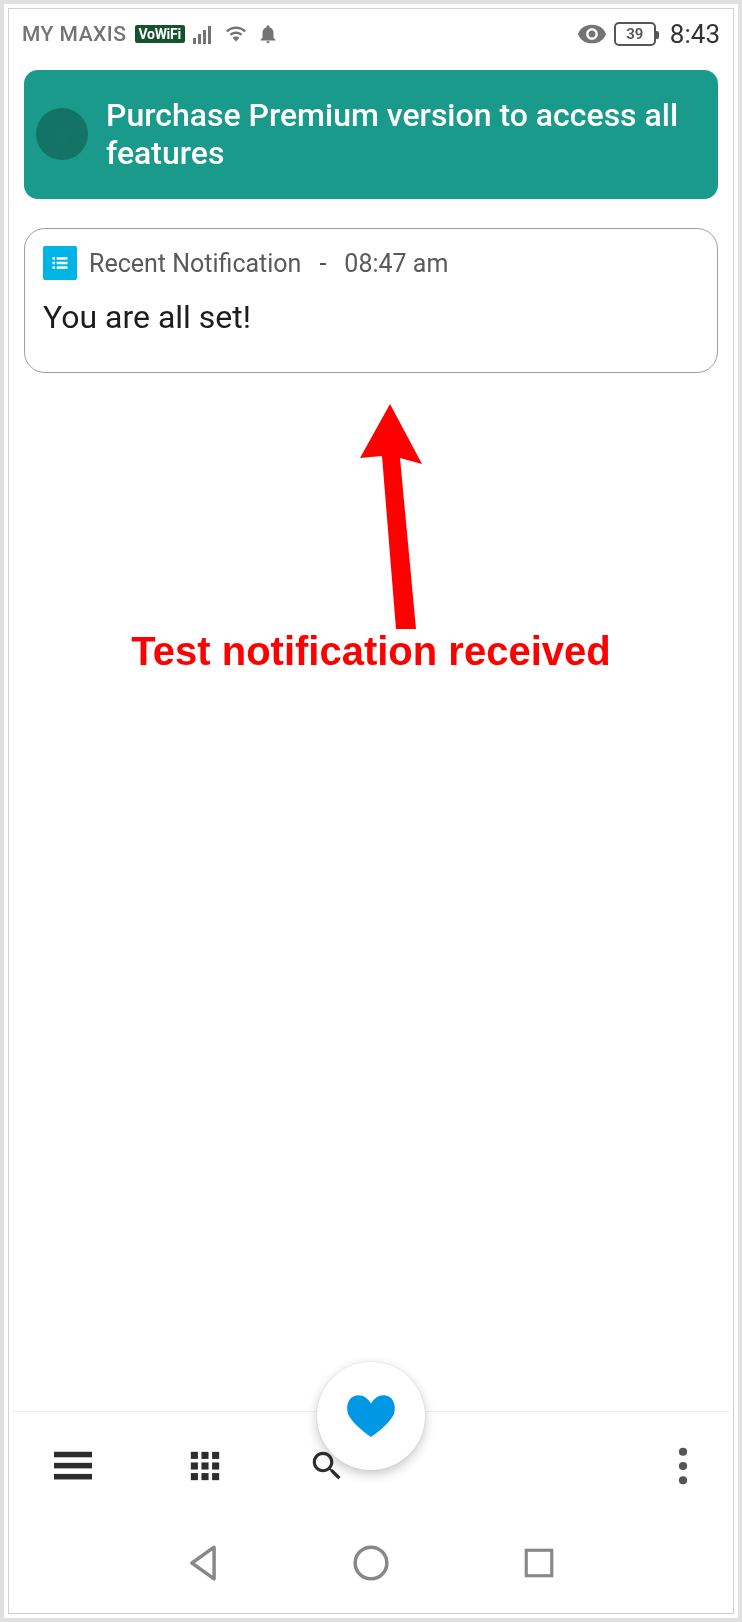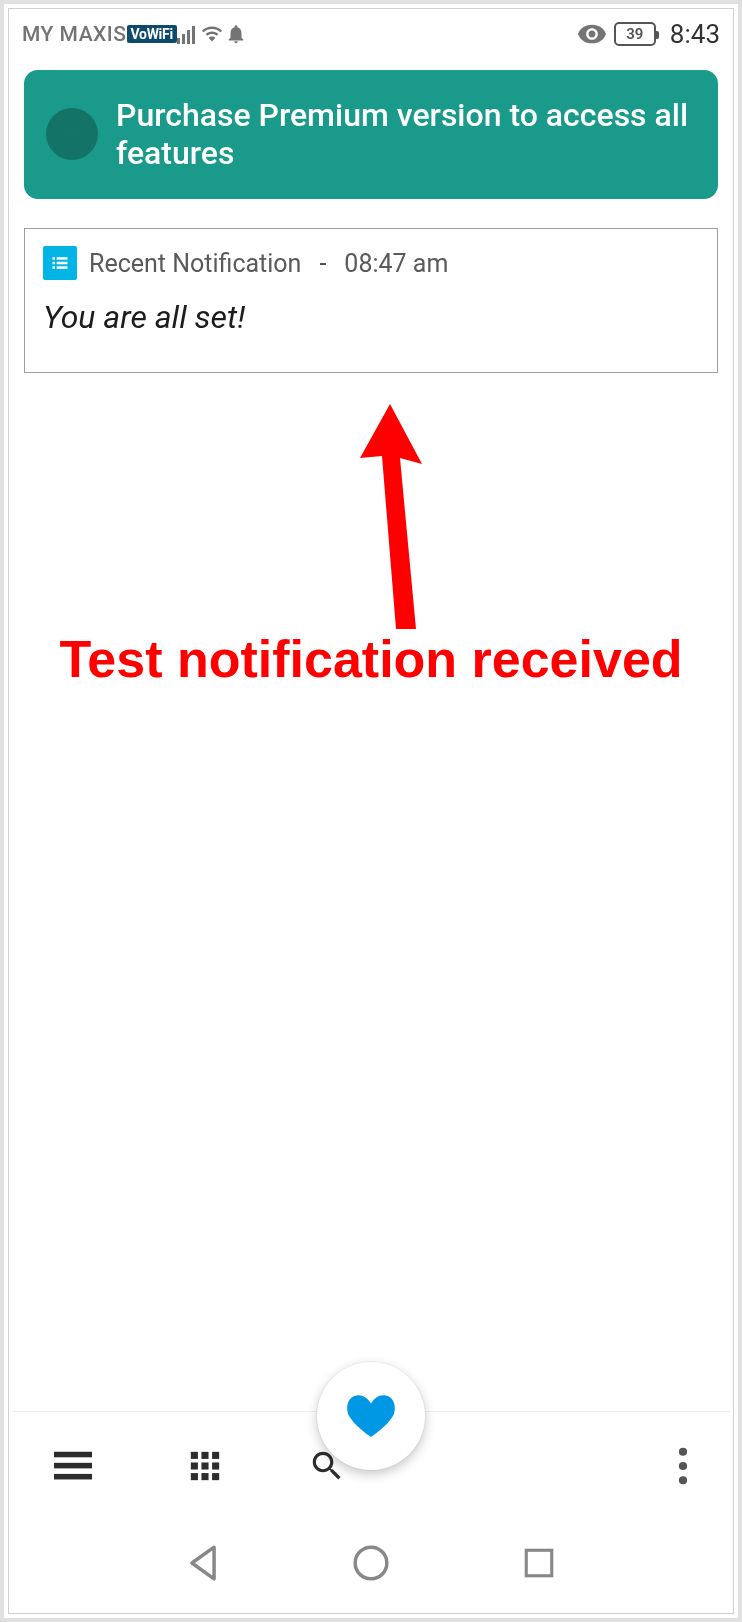--- a/index.html
+++ b/index.html
@@ -23,25 +23,25 @@
     position: absolute;
     top: 8px;
     left: 0; right: 0;
     height: 44px;
     display: flex;
     align-items: center;
     padding: 0 18px;
     color: #555;
     font-size: 22px;
   }
-  .status-left { display: flex; align-items: center; gap: 0; }
+  .status-left { display: flex; align-items: center; gap: 8px; }
   .status-right { margin-left: auto; display: flex; align-items: center; gap: 8px; }
   .carrier { font-weight: 500; letter-spacing: 0.5px; font-size: 21px; color:#747474;}
   .vowifi {
-    background: #0c4a6e;
+    background: #14532d;
     color: #fff;
     font-size: 14px;
     font-weight: 700;
     padding: 1px 4px;
     border-radius: 2px;
     letter-spacing: -0.3px;
   }
   .signal-icon svg, .wifi-icon svg, .bell-icon svg, .eye-icon svg { display:block;}
   .battery-box {
     display:flex; align-items:flex-end;
@@ -68,21 +68,21 @@
     border-radius: 0 2px 2px 0;
   }
   .clock { font-size: 26px; color:#333; font-weight:400; margin-left:6px;}
 
   
   .premium-banner {
     position:absolute;
     top:66px; left:20px; right:20px;
     background: #1a9a8a;
     border-radius: 14px;
-    padding: 26px 22px;
+    padding: 26px 12px;
     display:flex;
     align-items:center;
     gap: 18px;
   }
   .star-badge {
     width:52px; height:52px;
     border-radius:50%;
     background: rgba(0,0,0,0.25);
     display:flex; align-items:center; justify-content:center;
     flex-shrink:0;
@@ -92,41 +92,40 @@
     font-size: 32px;
     font-weight: 500;
     line-height:1.2;
   }
 
   
   .card {
     position:absolute;
     top: 224px; left:20px; right:20px;
     border:1px solid #9e9e9e;
-    border-radius: 0;
+    border-radius: 21px;
     padding: 17px 18px 20px;
   }
   .card-header {
     display:flex; align-items:center; gap:12px;
     font-size: 25px;
     color:#5a5a5a;
     margin-bottom: 18px;
   }
   .app-icon-box {
     width:34px; height:34px;
     background:#00b4e5;
     display:flex; align-items:center; justify-content:center;
     border-radius:2px;
   }
   .dash { padding: 0 6px; color:#4a4a4a;}
   .card-title {
     font-size: 32px;
     color:#1d1d1d;
     margin-bottom: 16px;
-    font-style: italic;
   }
   .card-body {
     font-size: 27px;
     color:#454545;
     line-height:1.25;
   }
 
   
   .arrow {
     position:absolute;
@@ -134,21 +133,21 @@
     left: 340px;
     pointer-events:none;
   }
   .annotation {
     position:absolute;
     top: 625px;
     left:0; right:0;
     text-align:center;
     color:#ff0000;
     font-weight:700;
-    font-size:52px;
+    font-size:40px;
     font-family: Verdana, Arial, sans-serif;
     pointer-events:none;
   }
 
   
   .bottom-bar {
     position:absolute;
     left:8px; right:8px;
     bottom: 99px;
     height: 108px;

